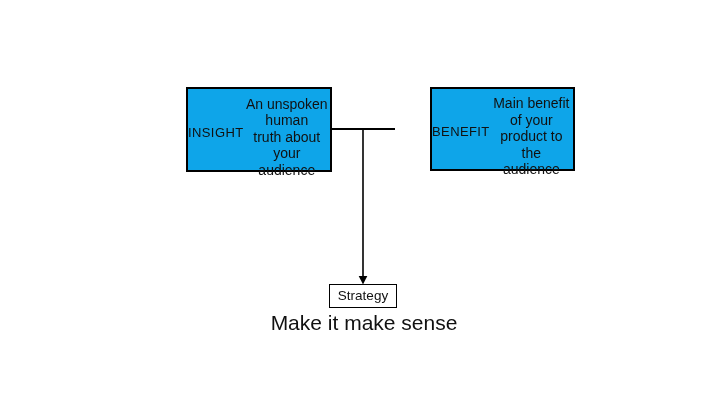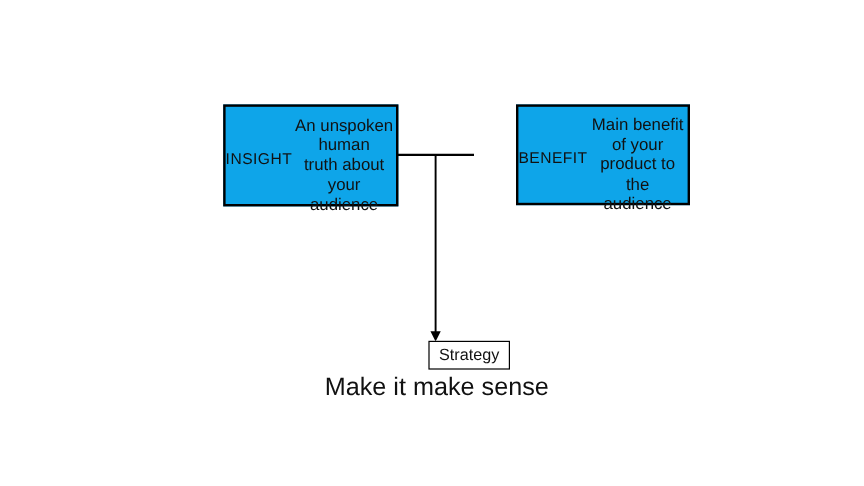--- a/index.html
+++ b/index.html
@@ -54,21 +54,20 @@
   #strategy-box {
     position: absolute;
     left: 329px; top: 284px;
     width: 68px; height: 24px;
     background: #ffffff;
     border: 1.5px solid #000000;
     box-sizing: border-box;
     display: flex;
     align-items: center;
     justify-content: center;
-    margin-left: 28px;
   }
   .strategy-label {
     font-size: 13.5px;
     line-height: 1;
     padding-bottom: 1px;
   }
   #caption {
     position: absolute;
     left: 244px; top: 314px;
     width: 240px;

